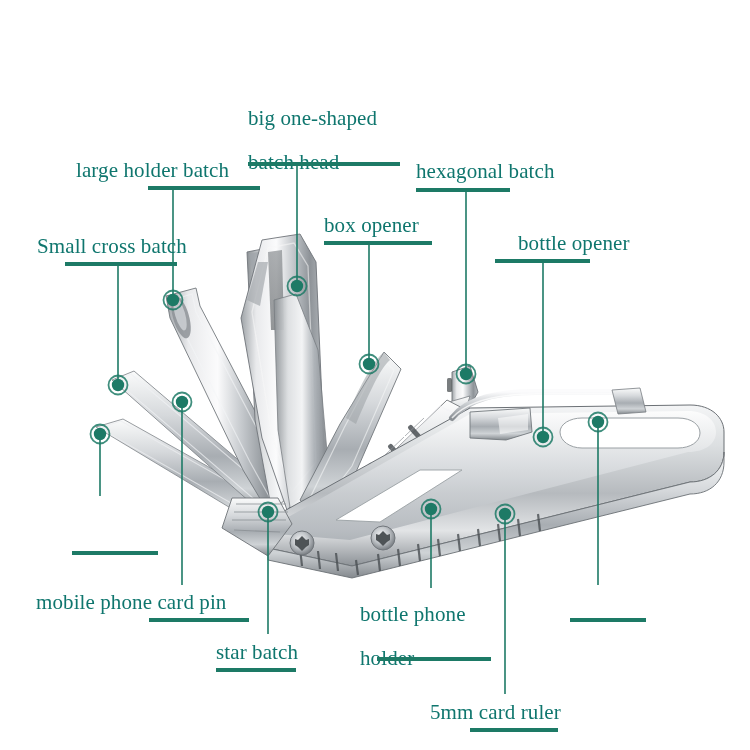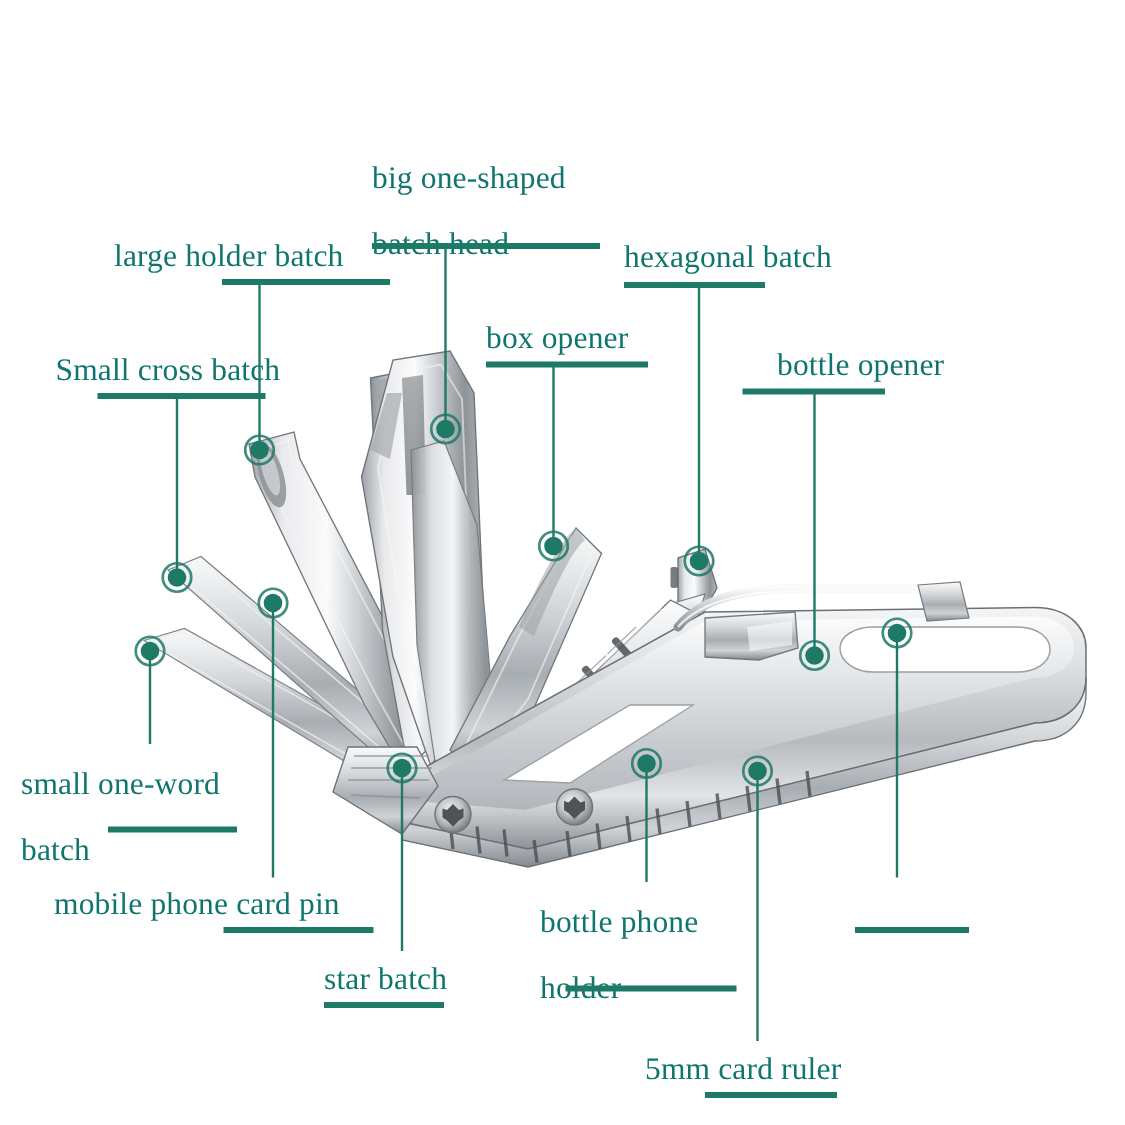--- a/index.html
+++ b/index.html
@@ -300,24 +300,20 @@
   <div class="callout" style="left:495px; top:229px;margin-left:23px;">
     <span class="txt">bottle opener</span>
   </div>
   <div style="position:absolute;left:495px;top:259px;width:95px;height:4px;background:#1d7a66;"></div>
 
   <div class="callout" style="left:37px; top:232px;text-align:center;">
     <span class="txt">Small cross batch</span>
   </div>
   <div style="position:absolute;left:65px;top:262px;width:112px;height:4px;background:#1d7a66;"></div>
 
-  <div class="callout two-line" style="left:14px; top:500px;">
-    <span class="txt">small one-word</span>
-    <span class="txt">batch</span>
-  </div>
   <div style="position:absolute;left:72px;top:551px;width:86px;height:4px;background:#1d7a66;"></div>
 
   <div class="callout" style="left:36px; top:588px;">
     <span class="txt">mobile phone card pin</span>
   </div>
   <div style="position:absolute;left:149px;top:618px;width:100px;height:4px;background:#1d7a66;"></div>
 
   <div class="callout" style="left:216px; top:638px;text-align:center;">
     <span class="txt">star batch</span>
   </div>

